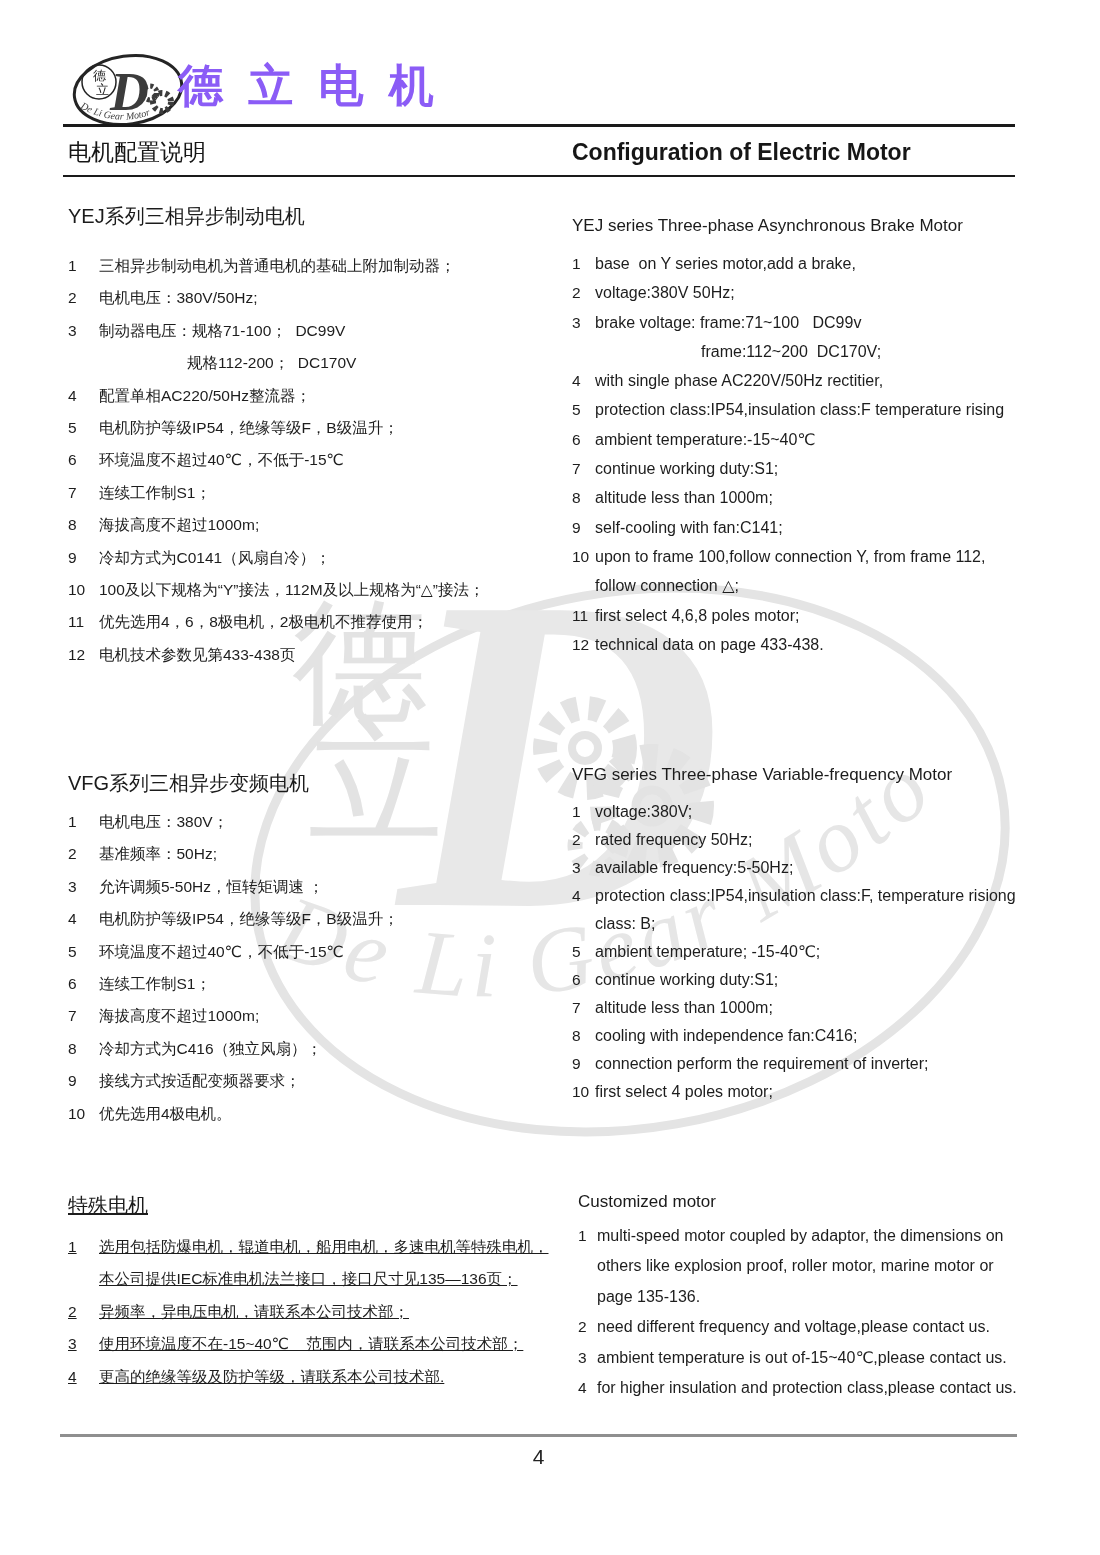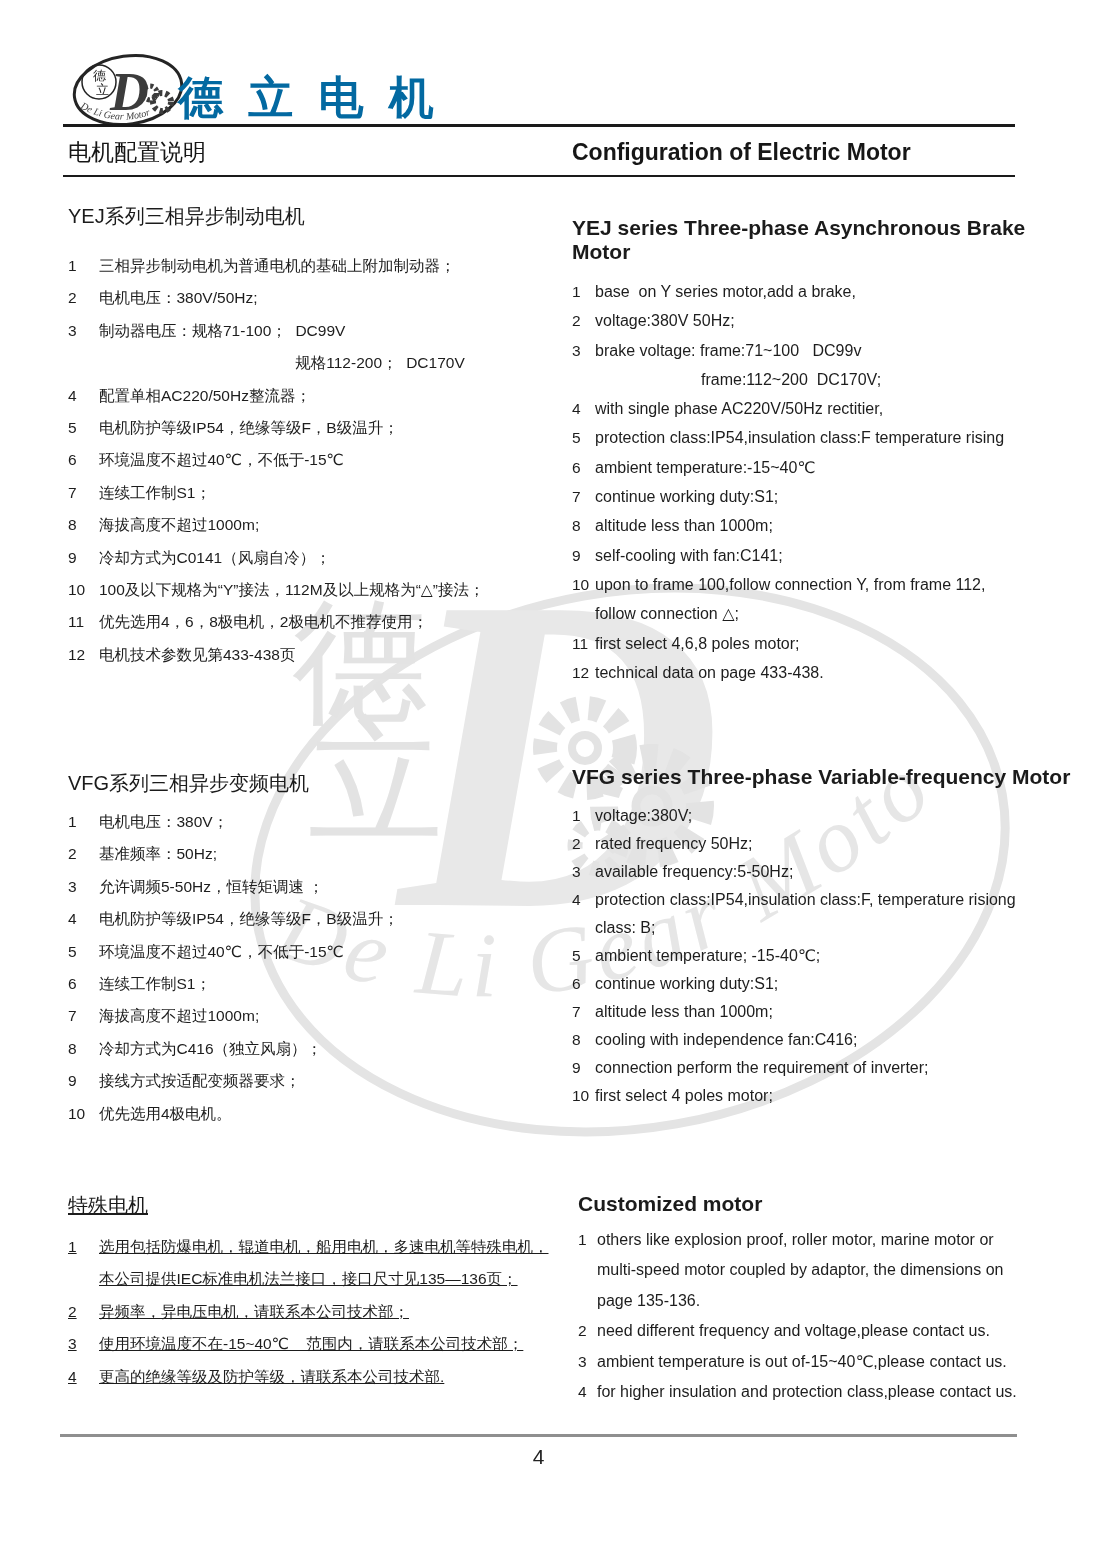--- a/index.html
+++ b/index.html
@@ -6,48 +6,48 @@
   .page{
     position:relative;width:1100px;height:1555px;margin:0 auto;
     background:#ffffff;overflow:hidden;color:#1d1d1d;
     font-family:"Liberation Sans","DejaVu Sans",sans-serif;
   }
   
   .watermark{position:absolute;left:0;top:0;width:1100px;height:1555px;z-index:0;}
   
   .logo-svg{position:absolute;left:70px;top:52px;z-index:2;}
   .brand-title{
-    position:absolute;left:178px;top:68px;z-index:2;
+    position:absolute;left:178px;top:56px;z-index:2;
     font-family:"Liberation Serif","DejaVu Serif",serif;
-    font-weight:bold;font-size:45px;letter-spacing:7px;color:#0369a1;
+    font-weight:bold;font-size:45px;letter-spacing:7px;color:#8b5cf6;
   }
   .rule{position:absolute;left:63px;width:952px;background:#1a1a1a;z-index:2;}
   .rule-1{top:124px;height:3px;}
   .rule-2{top:175px;height:2px;}
   .page-title-cn{position:absolute;left:68px;top:137px;font-size:23px;font-weight:normal;color:#161616;z-index:2;}
   .page-title-en{position:absolute;left:572px;top:139px;font-size:23px;font-weight:bold;color:#161616;z-index:2;text-align:center;}
   
   .sect{position:absolute;z-index:1;}
   .sect h3{margin:0;padding:0;font-size:20px;font-weight:normal;color:#1b1b1b;}
-  .sect h3.b{font-weight:bold;font-size:21px;}
+  .sect h3.b{font-weight:normal;font-size:17px;}
   .list{margin-top:14px;}
   .row{display:flex;align-items:flex-start;}
   .n{flex:none;}
   .t{white-space:pre-wrap;}
   .tt{flex:1;}
   
   .cnl .n{width:31px;font-size:15.5px;line-height:32.4px;}
   .cnl .t{font-size:15.5px;line-height:32.4px;}
   
   .enl .n{width:23px;font-size:15.5px;}
   .enl .t{font-size:16px;}
   .lh29 .n,.lh29 .t{line-height:29.3px;}
   .lh28 .n,.lh28 .t{line-height:28px;}
   .lh30 .n,.lh30 .t{line-height:30.4px;}
-  .ind88{padding-left:88px;text-align:center;}
+  .ind88{padding-left:88px;}
   .ind106{padding-left:106px;}
   #yej-cn{left:68px;top:203px;width:505px;}
   #yej-cn .list{margin-top:20px;}
   #yej-en{left:572px;top:216px;width:505px;}
   #yej-en .list{margin-top:13px;}
   #vfg-cn{left:68px;top:770px;width:505px;}
   #vfg-cn .list{margin-top:9px;}
   #vfg-en{left:572px;top:765px;width:505px;}
   #vfg-en .list{margin-top:13px;}
   #special-cn{left:68px;top:1192px;width:512px;text-decoration:underline;}
@@ -343,22 +343,22 @@
         </div>
     </div>
   </div>
 
   <div class="sect" id="custom-en">
     <h3 class="b">Customized motor</h3>
     <div class="list enl lh30">
       <div class="row">
           <span class="n">1</span>
         <div class="tt">
+          <div class="t">multi-speed motor coupled by adaptor, the dimensions on</div>
           <div class="t">others like explosion proof, roller motor, marine motor or</div>
-          <div class="t">multi-speed motor coupled by adaptor, the dimensions on</div>
           <div class="t">page 135-136.</div>
         </div>
       </div>
       <div class="row">
           <span class="n">2</span>
           <span class="t">need different frequency and voltage,please contact us.</span>
         </div>
       <div class="row">
           <span class="n">3</span>
           <span class="t">ambient temperature is out of-15~40℃,please contact us.</span>

